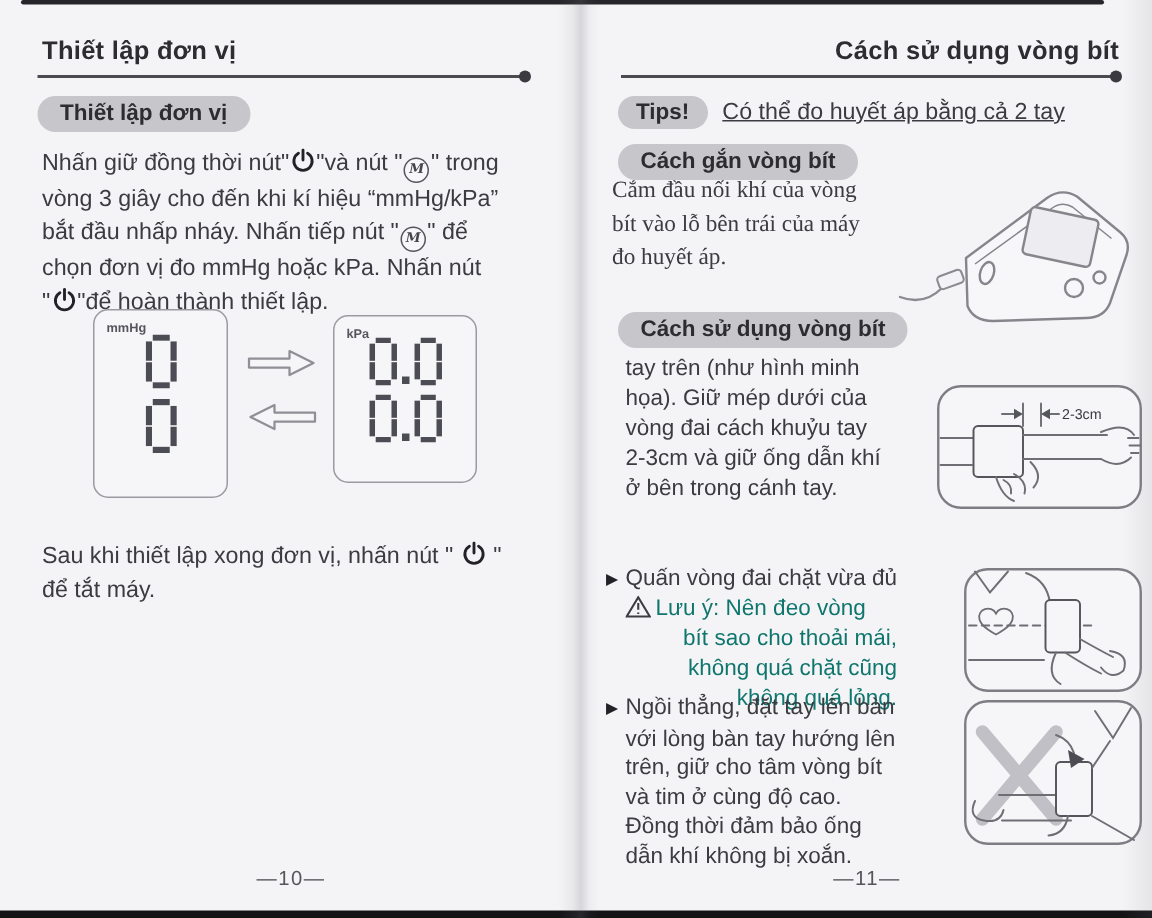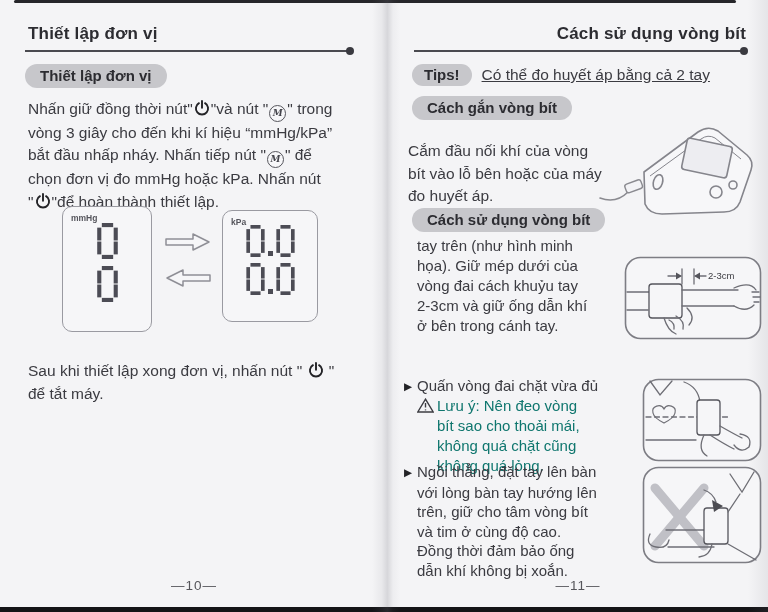--- a/index.html
+++ b/index.html
@@ -56,34 +56,34 @@
   .seg-dot{display:inline-block;width:5px;height:5px;background:#4c4c55;margin:0 0 1px 0;}
   .lcd-arrow{position:absolute;width:48px;height:20px;}
   .arrow-right{left:146px;top:26px;}
   .arrow-left{left:146px;top:62px;transform:scaleX(-1);}
 
   
   .tips-row{position:absolute;top:48px;left:12px;display:flex;align-items:center;gap:10px;}
   .tips-row .pill{padding:2px 12px;}
   .tips-text{font-size:15.5px;color:#3b3b41;text-decoration:underline;}
   .attach-pill{top:80px;left:12px;}
-  .attach-text{position:absolute;top:124px;left:8px;}
+  .attach-text{position:absolute;top:100px;left:8px;font-family:Liberation Serif, serif;}
   .device-illu{position:absolute;left:198px;top:96px;width:162px;height:120px;}
   .use-pill{top:192px;left:12px;}
   .bullet-block{position:absolute;left:4px;}
   .b1{top:220px;}
   .b2{top:360px;}
   .b3{top:446px;}
   .bullet-line{font-size:15px;line-height:20px;white-space:nowrap;color:#3b3b41;}
   .b3 .bullet-line{line-height:19.5px;}
   .bullet-marker{display:inline-block;width:13px;font-size:10.5px;color:#232327;vertical-align:1px;}
   .indent{padding-left:13px;}
   .note-line{font-size:15px;line-height:20px;white-space:nowrap;color:#0f766e;}
   .warn-icon{display:inline-block;width:17px;height:15px;vertical-align:-2px;margin-right:3px;}
-  .note-indent{padding-left:33px;}
+  .note-indent{padding-left:33px;text-align:right;}
   .side-illu{position:absolute;}
   .illu1{left:224px;top:240px;width:138px;height:84px;}
   .illu2{left:242px;top:362px;width:120px;height:84px;}
   .illu3{left:242px;top:450px;width:120px;height:98px;}
 
   .page-num{position:absolute;top:562px;left:0;width:100%;text-align:center;
     font-size:13.5px;color:#55555a;letter-spacing:1px;}
 
   
   .lp-para1{position:absolute;top:82px;left:10px;}
@@ -210,21 +210,21 @@
 
   <div class="tips-row">
     <span class="pill">Tips!</span>
     <span class="tips-text">Có thể đo huyết áp bằng cả 2 tay</span>
   </div>
 
   <span class="pill abs attach-pill">Cách gắn vòng bít</span>
 
   <div class="body-text attach-text">
     <div class="tline">Cắm đầu nối khí của vòng</div>
-    <div class="tline">bít vào lỗ bên hoặc của máy</div>
+    <div class="tline">bít vào lỗ bên trái của máy</div>
     <div class="tline">đo huyết áp.</div>
   </div>
 
   <svg class="device-illu" viewBox="0 0 162 120">
     <g fill="none" stroke="#8a8a90" stroke-width="1.6" stroke-linecap="round">
       <path d="M2,86 Q18,92 30,80"></path>
       <path d="M30,80 Q34,76 38,74" stroke-width="1.2"></path>
     </g>
     <rect x="27" y="70" width="17" height="9" rx="2.5" fill="#f3f3f6" stroke="#8a8a90" stroke-width="1.4" transform="rotate(-20 35 74)"></rect>
     <g fill="#9a9aa1">

